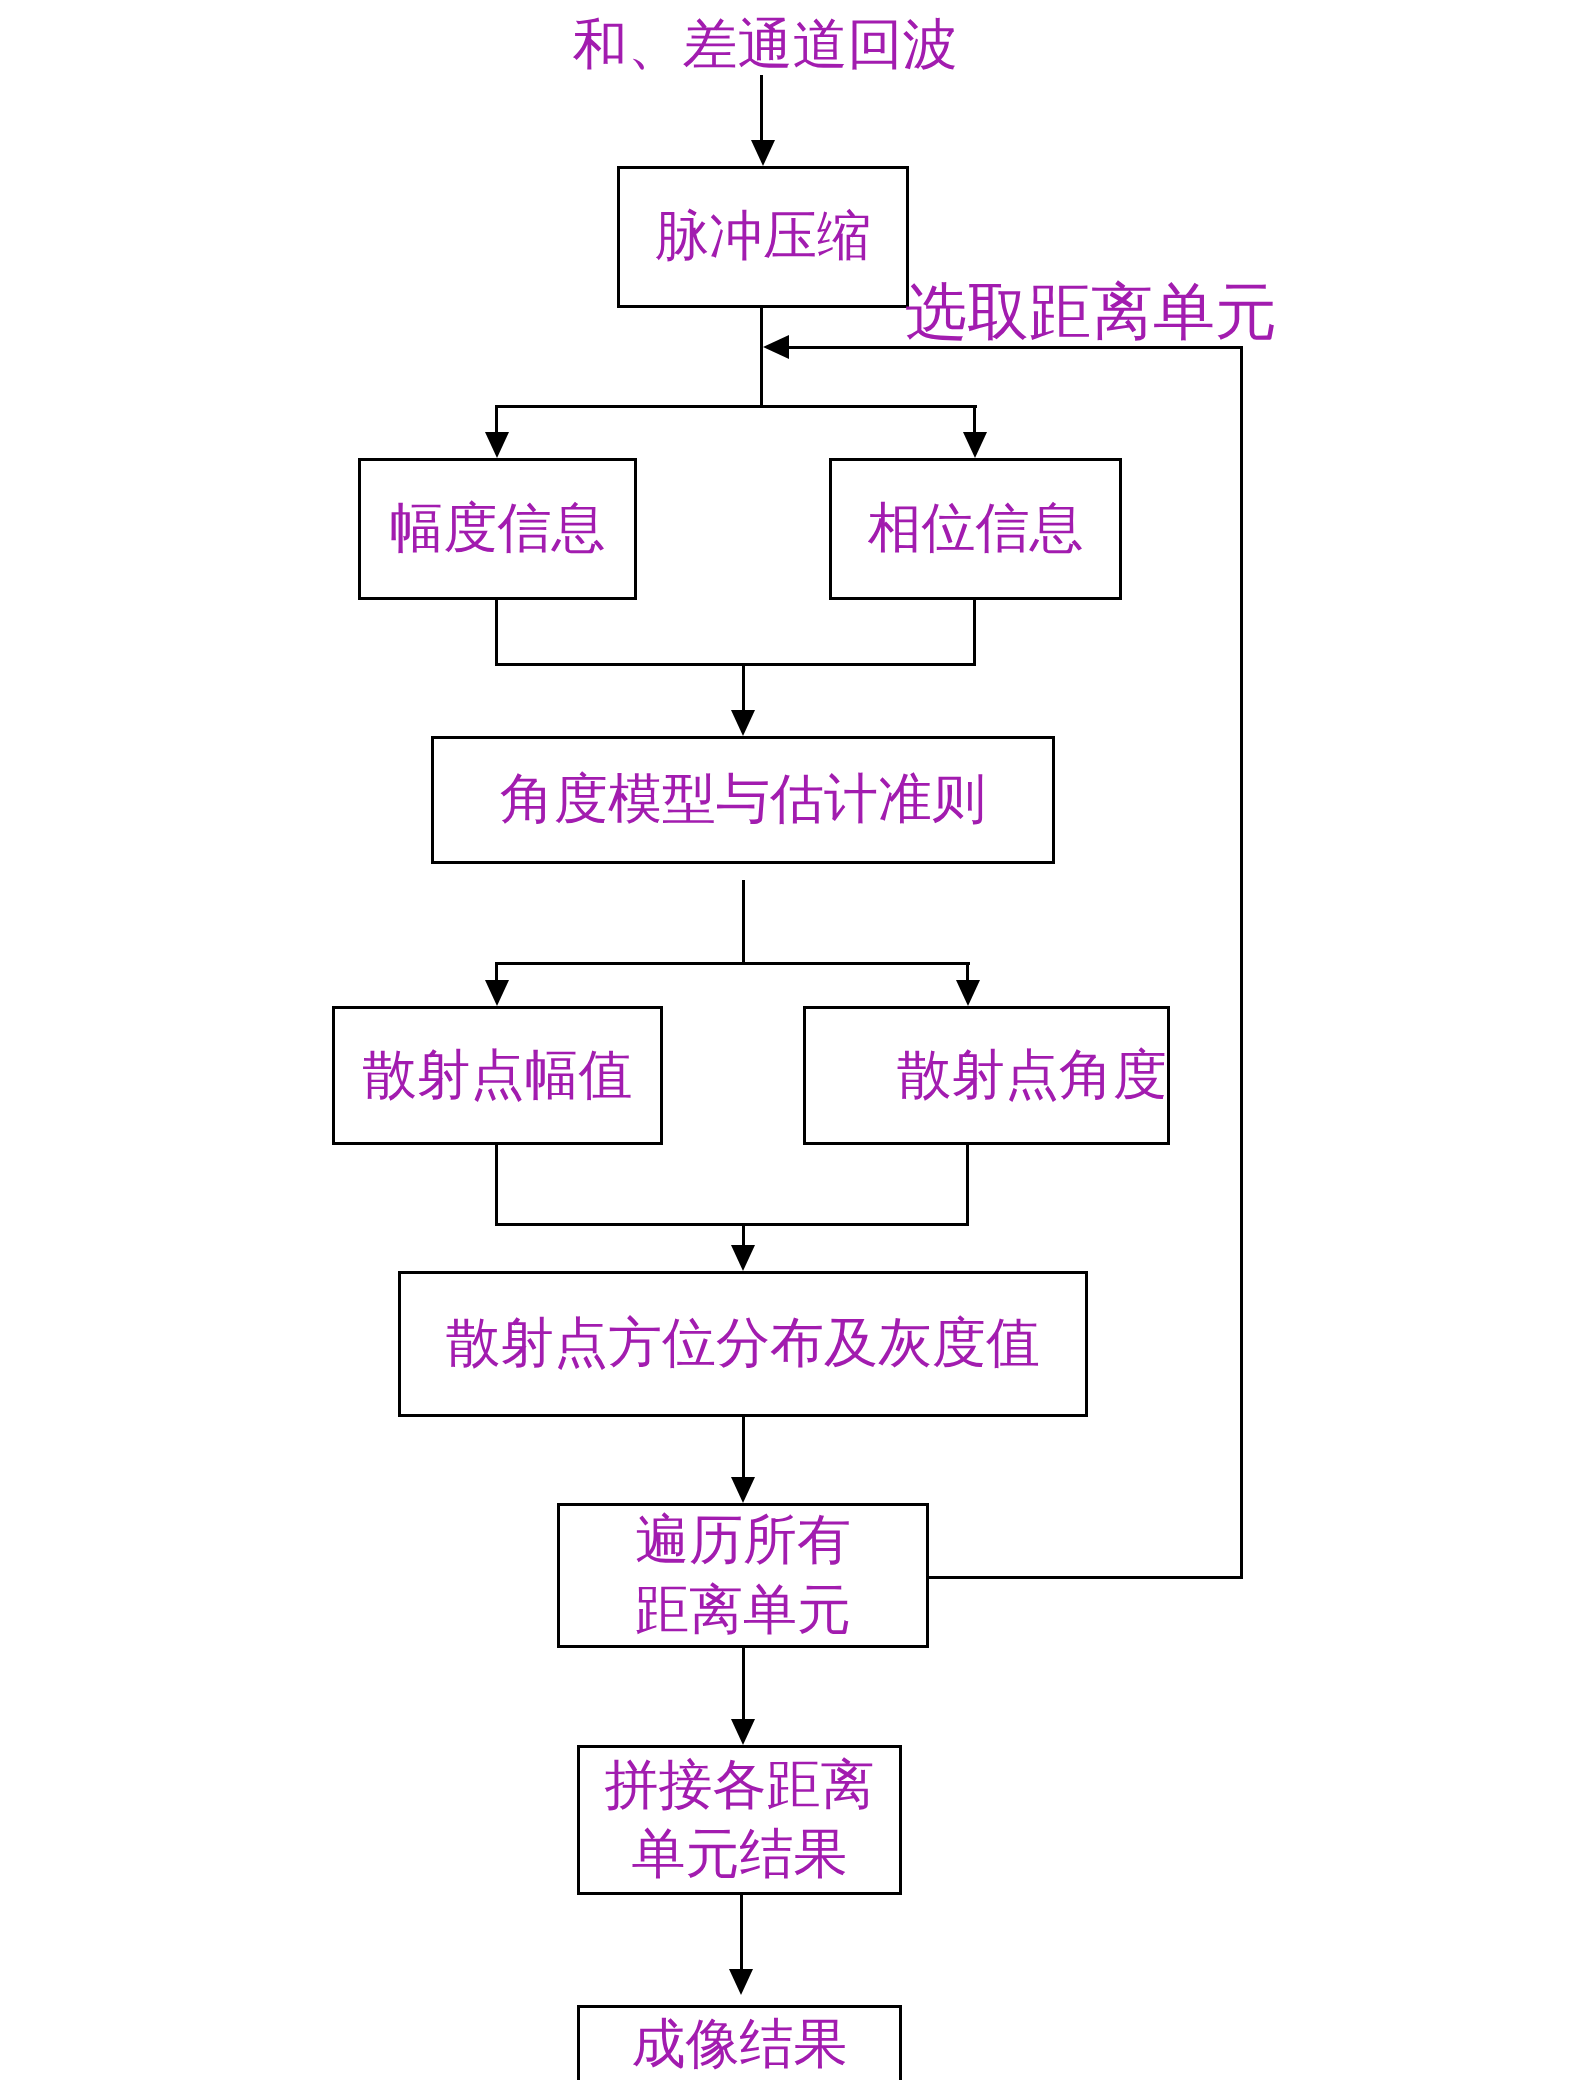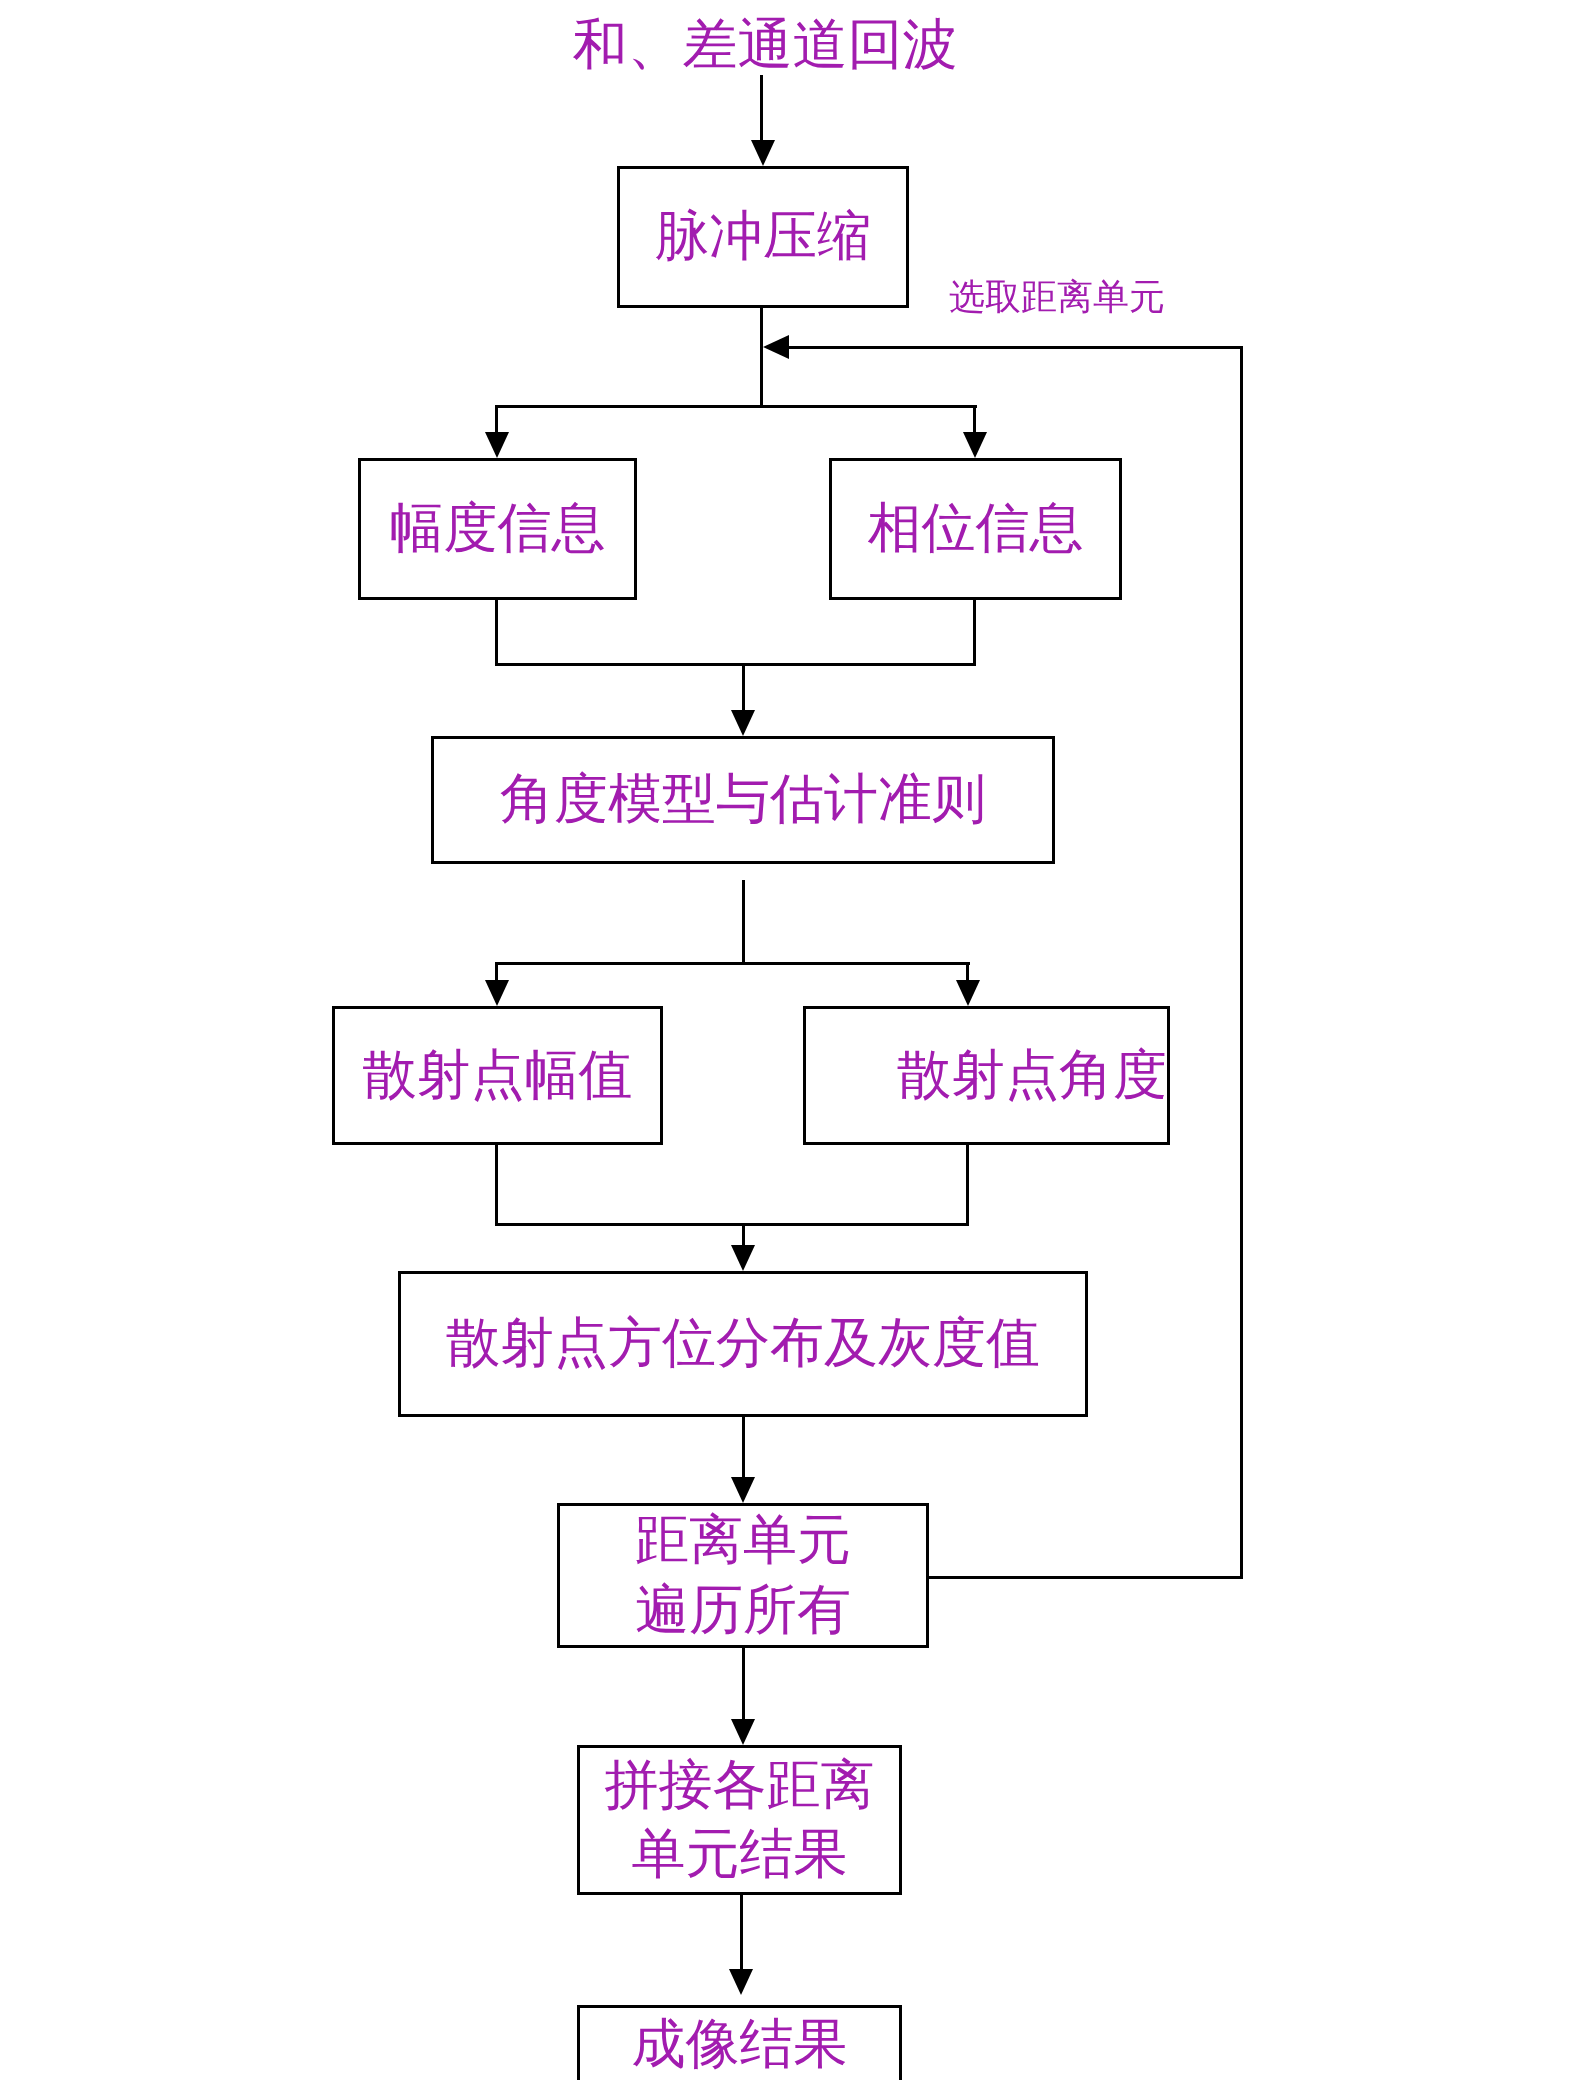--- a/index.html
+++ b/index.html
@@ -19,21 +19,21 @@
   .arrow-down {
     position:absolute; width:0; height:0;
     border-left:12px solid transparent; border-right:12px solid transparent;
     border-top:26px solid #000;
   }
   .arrow-left {
     position:absolute; width:0; height:0;
     border-top:12px solid transparent; border-bottom:12px solid transparent;
     border-right:26px solid #000;
   }
-  .free-label { position:absolute; font-size:36px; line-height:1.1; white-space:nowrap;margin-left:44px; }
+  .free-label { position:absolute; font-size:62px; line-height:1.1; white-space:nowrap; }
   .title { position:absolute; font-size:55px; text-align:center; white-space:nowrap; }
 </style>
 </head>
 <body>
 
 <div class="canvas">
 
   <div class="title" style="left:472px; top:8px; width:586px;">和、差通道回波</div>
 
   <div class="vline" style="left:760px; top:75px; height:67px;"></div>
@@ -95,22 +95,22 @@
   <div class="arrow-down" style="left:731px; top:1245px;"></div>
 
   <div class="node" style="left:398px; top:1271px; width:690px; height:146px;">
     <span>散射点方位分布及灰度值</span>
   </div>
 
   <div class="vline" style="left:742px; top:1417px; height:62px;"></div>
   <div class="arrow-down" style="left:731px; top:1477px;"></div>
 
   <div class="node" style="left:557px; top:1503px; width:372px; height:145px;">
+    <span>遍历所有</span>
     <span>距离单元</span>
-    <span>遍历所有</span>
   </div>
 
   <div class="vline" style="left:742px; top:1648px; height:73px;"></div>
   <div class="arrow-down" style="left:731px; top:1719px;"></div>
 
   <div class="node" style="left:577px; top:1745px; width:325px; height:150px;">
     <span>拼接各距离</span>
     <span>单元结果</span>
   </div>
 

